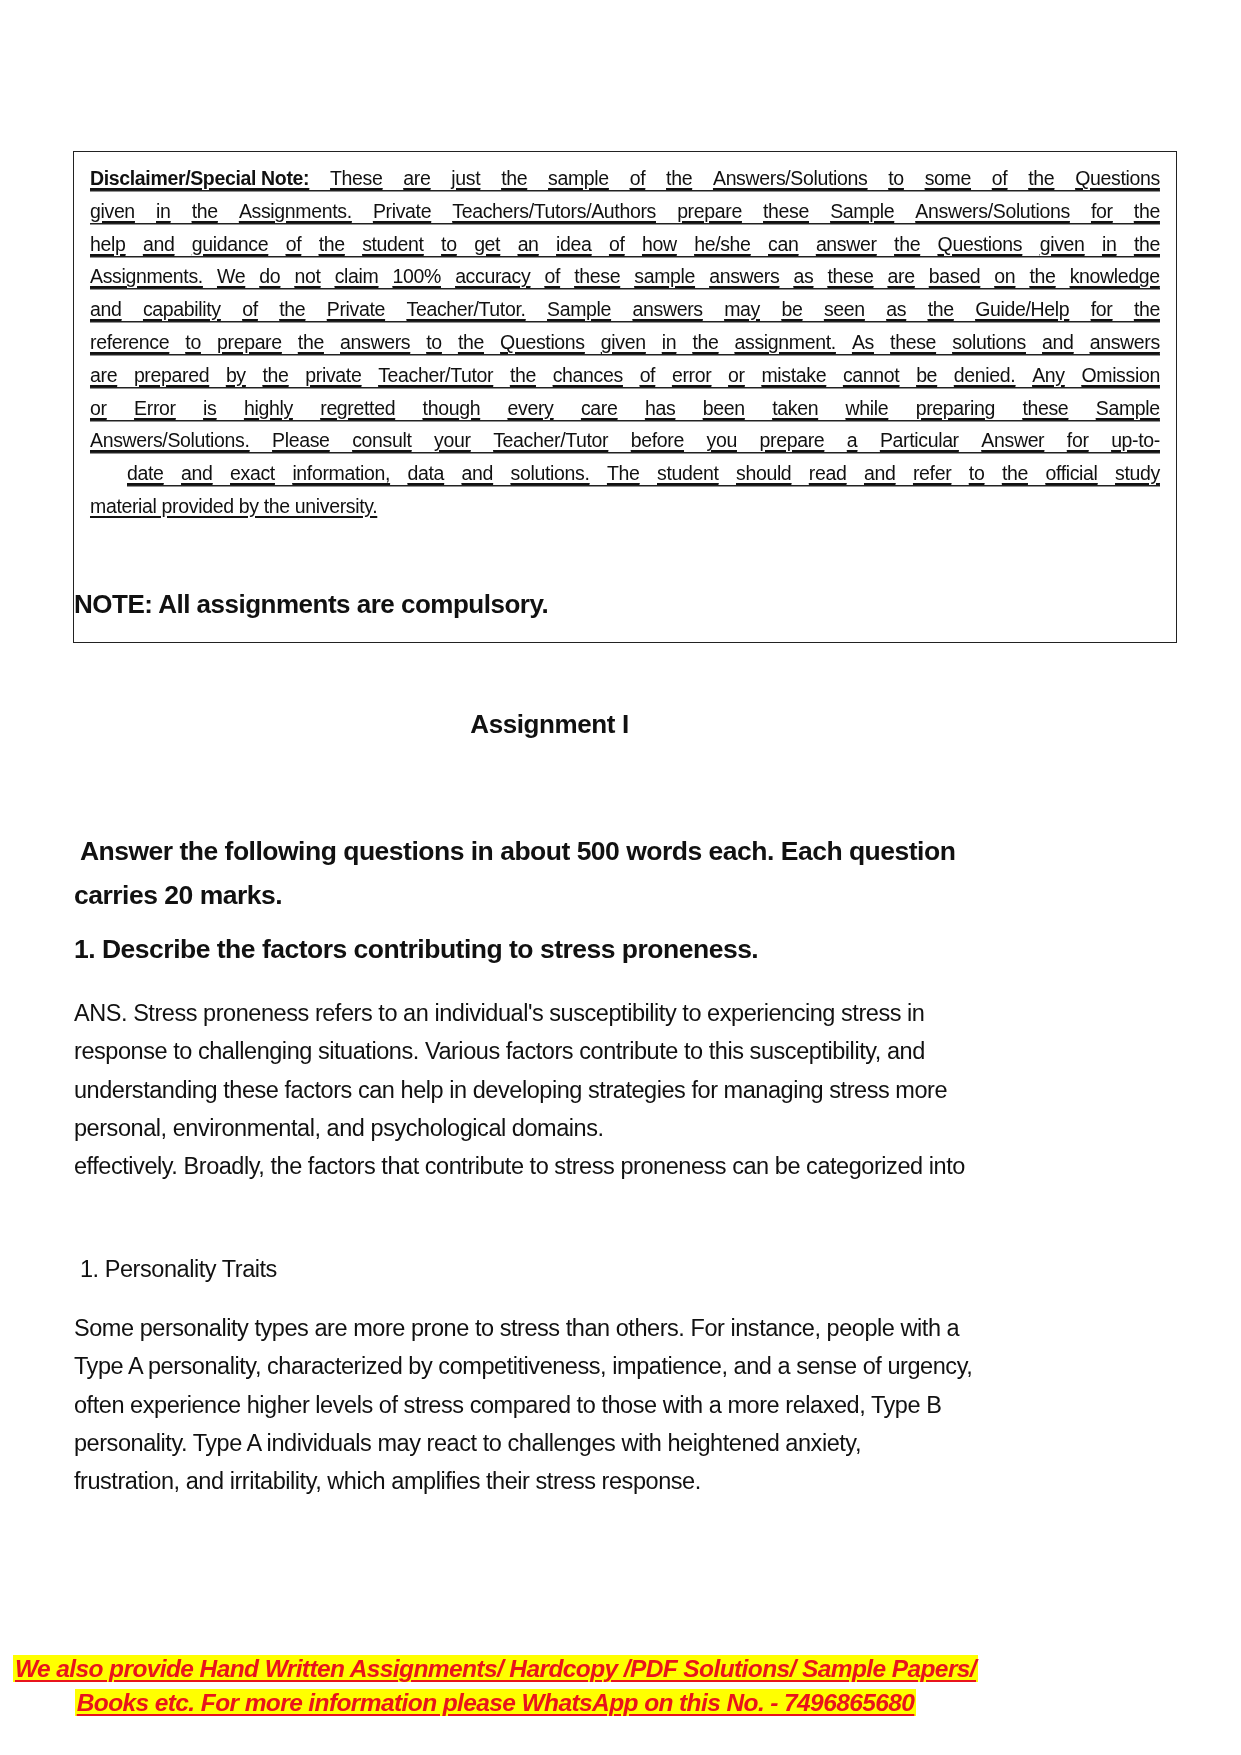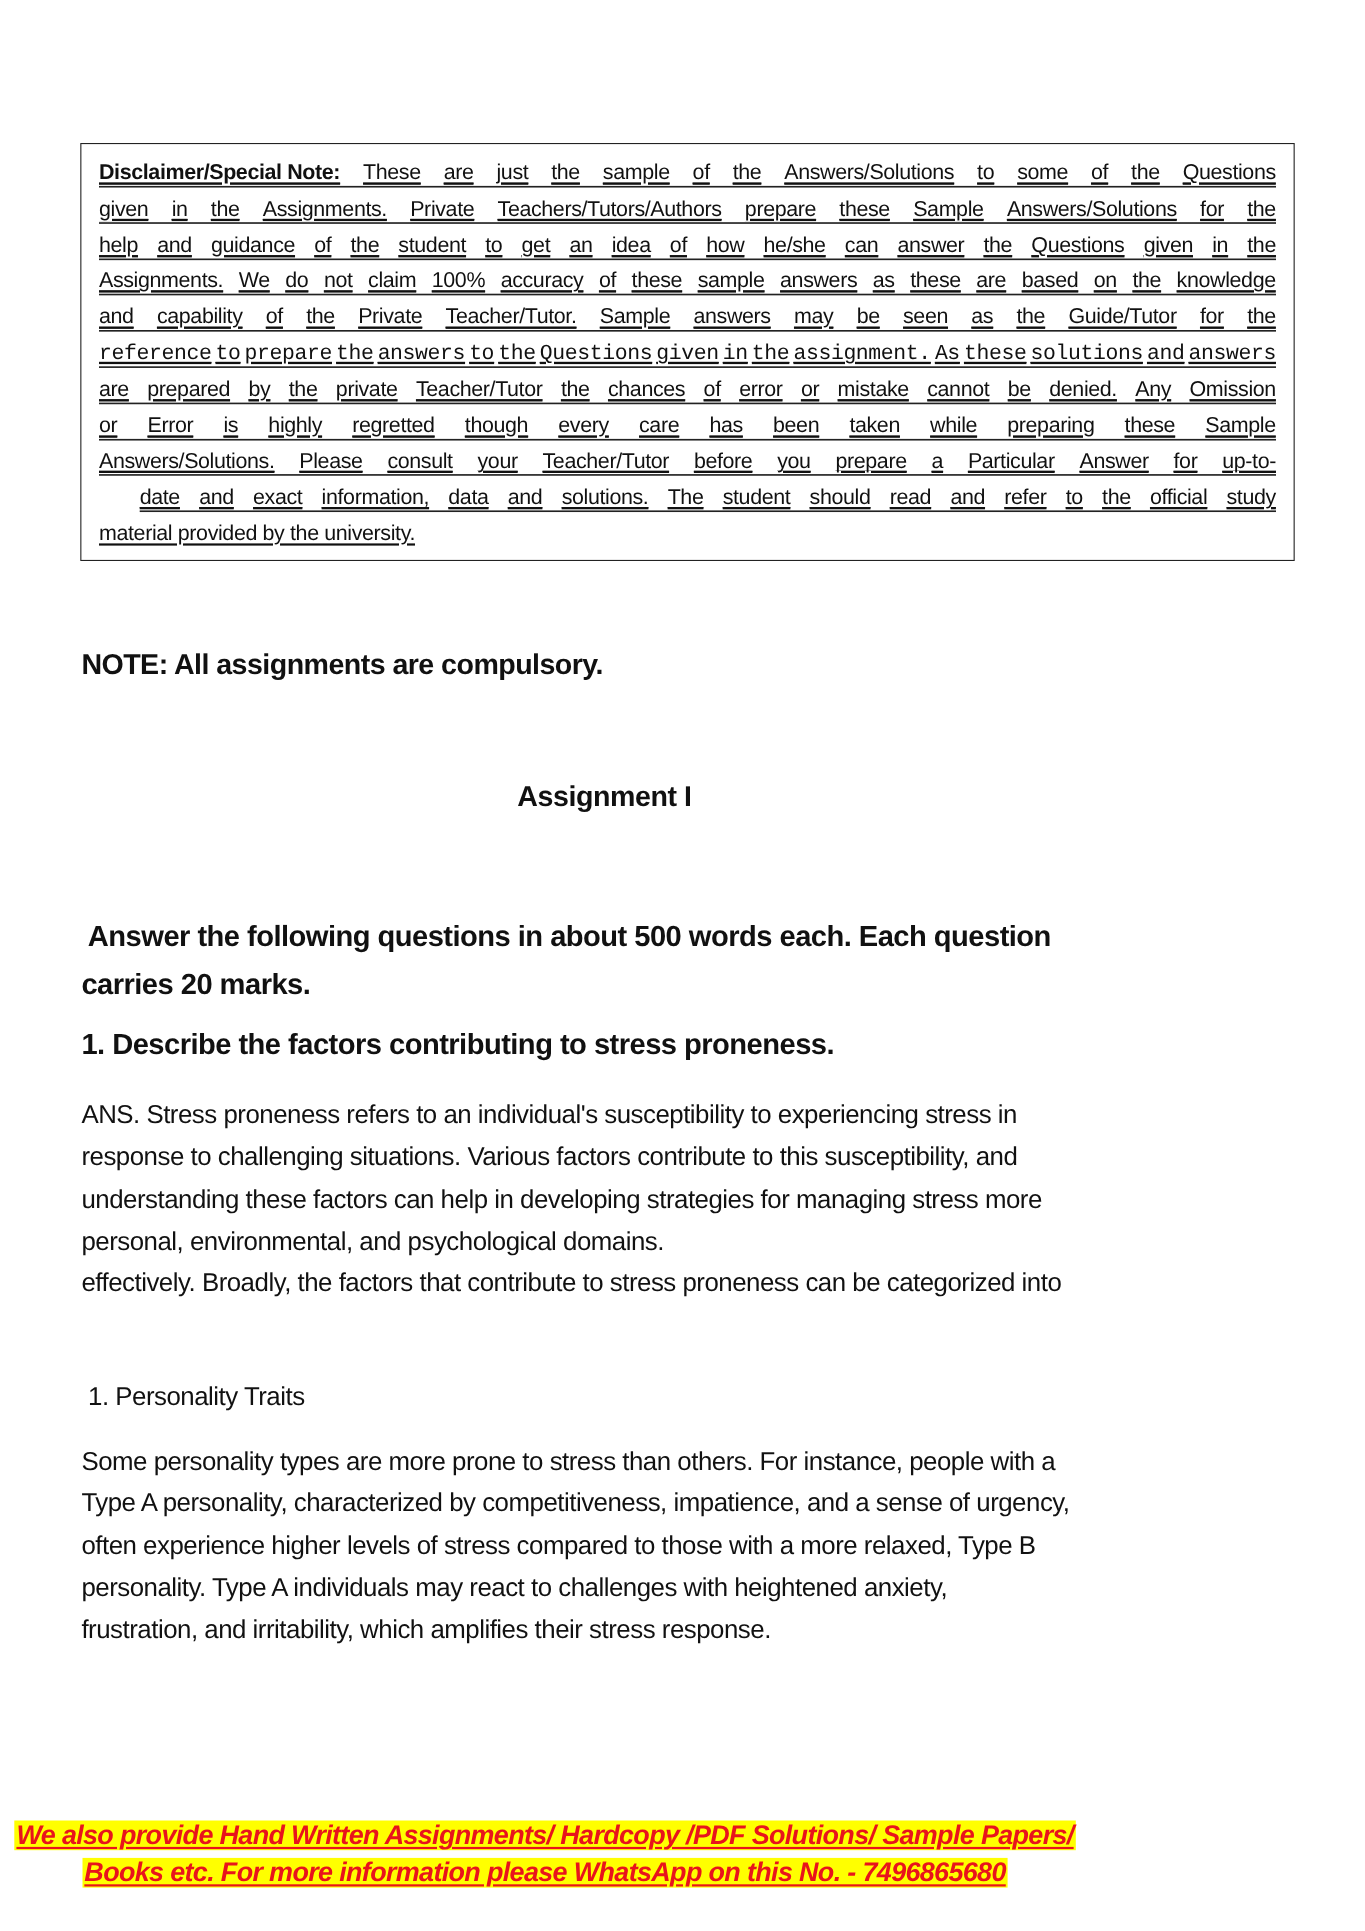--- a/index.html
+++ b/index.html
@@ -16,23 +16,23 @@
       color: #111111;
     }
     .page {
       position: absolute;
       left: 0; top: 0;
       width: 1241px; height: 1755px;
     }
     .disclaimer-box {
       position: absolute;
       left: 73px;
-      top: 130px;
+      top: 151px;
       width: 1104px;
-      height: 380px;
+      height: 492px;
       border: 1.5px solid #222;
       box-sizing: border-box;
       padding: 10px 16px 0 16px;
     }
     .disclaimer-line {
       display: flex;
       justify-content: space-between;
       white-space: nowrap;
       font-size: 19.5px;
       line-height: 32.8px;
@@ -203,25 +203,25 @@
         <span class="w">the</span>
         <span class="w">Private</span>
         <span class="w">Teacher/Tutor.</span>
         <span class="w">Sample</span>
         <span class="w">answers</span>
         <span class="w">may</span>
         <span class="w">be</span>
         <span class="w">seen</span>
         <span class="w">as</span>
         <span class="w">the</span>
-        <span class="w">Guide/Tutor</span>
+        <span class="w">Guide/Help</span>
         <span class="w">for</span>
         <span class="w">the</span>
       </div>
-    <div class="disclaimer-line" style="background-image: linear-gradient(rgb(34, 34, 34), rgb(34, 34, 34)); background-repeat: no-repeat; background-size: 100% 1.5px; background-position: 0px 28px; font-family: Liberation Mono, monospace;">
+    <div class="disclaimer-line" style="background-image: linear-gradient(rgb(34, 34, 34), rgb(34, 34, 34)); background-repeat: no-repeat; background-size: 100% 1.5px; background-position: 0px 28px;">
         <span class="w">reference</span>
         <span class="w">to</span>
         <span class="w">prepare</span>
         <span class="w">the</span>
         <span class="w">answers</span>
         <span class="w">to</span>
         <span class="w">the</span>
         <span class="w">Questions</span>
         <span class="w">given</span>
         <span class="w">in</span>

